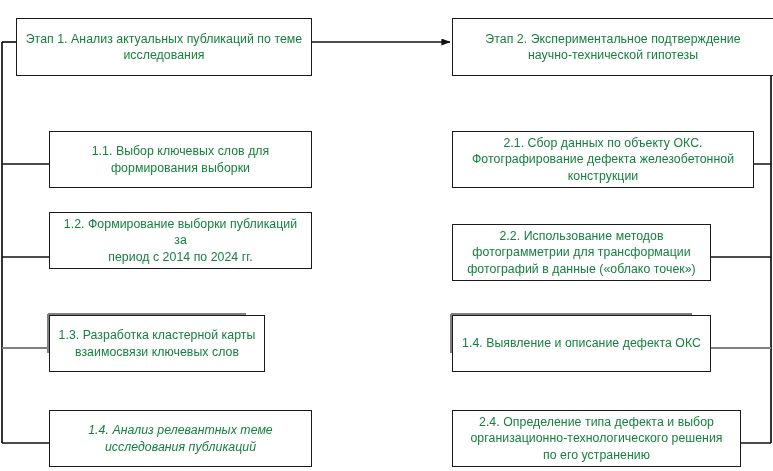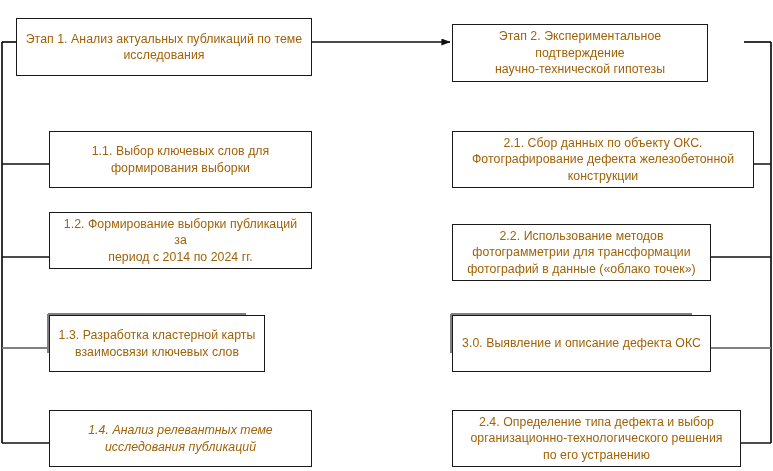--- a/index.html
+++ b/index.html
@@ -27,21 +27,21 @@
   .node {
     position: absolute;
     box-sizing: border-box;
     background: #ffffff;
     border: 1.6px solid #1a1a1a;
     display: flex;
     align-items: center;
     justify-content: center;
     text-align: center;
     padding: 2px 6px;
-    color: #a16207;
+    color: #15803d;
     font-size: 12.3px;
     line-height: 16.5px;
     letter-spacing: 0.05px;
   }
   .node.shadowed {
     border-color: #1a1a1a;
     box-shadow: 0 0 0 0 transparent;
   }
   .node.shadowed::before {
     content: "";
@@ -99,21 +99,21 @@
       <line x1="711" y1="348" x2="771" y2="348" stroke="#808080" stroke-width="2.2"></line>
       <line x1="711" y1="443" x2="771" y2="443" stroke="#111111" stroke-width="1.7"></line>
     </g>
   </svg>
 
   <div class="node" style="left:16px; top:18px; width:296px; height:58px;">
     <span class="node-text">Этап 1. Анализ актуальных публикаций по теме
 исследования</span>
   </div>
 
-  <div class="node" style="left:452px; top:24px; width:256px; height:58px;">
+  <div class="node" style="left:452px; top:18px; width:322px; height:58px;">
     <span class="node-text">Этап 2. Экспериментальное подтверждение
 научно-технической гипотезы</span>
   </div>
 
   <div class="node" style="left:49px; top:131px; width:263px; height:57px;text-align:center;">
     <span class="node-text">1.1.  Выбор ключевых слов для
 формирования выборки</span>
   </div>
 
   <div class="node" style="left:49px; top:212px; width:263px; height:57px;">
@@ -137,21 +137,21 @@
 конструкции</span>
   </div>
 
   <div class="node" style="left:452px; top:224px; width:259px; height:57px;">
     <span class="node-text">2.2.  Использование методов
 фотограмметрии для трансформации
 фотографий в данные («облако точек»)</span>
   </div>
 
   <div class="node shadowed" style="left:452px; top:315px; width:259px; height:57px;">
-    <span class="node-text">3.0.  Выявление и описание дефекта ОКС</span>
+    <span class="node-text">1.4.  Выявление и описание дефекта ОКС</span>
   </div>
 
   <div class="node" style="left:452px; top:410px; width:289px; height:57px;">
     <span class="node-text">2.4.  Определение типа дефекта и выбор
 организационно-технологического решения
 по его устранению</span>
   </div>
 
 </div>
 

